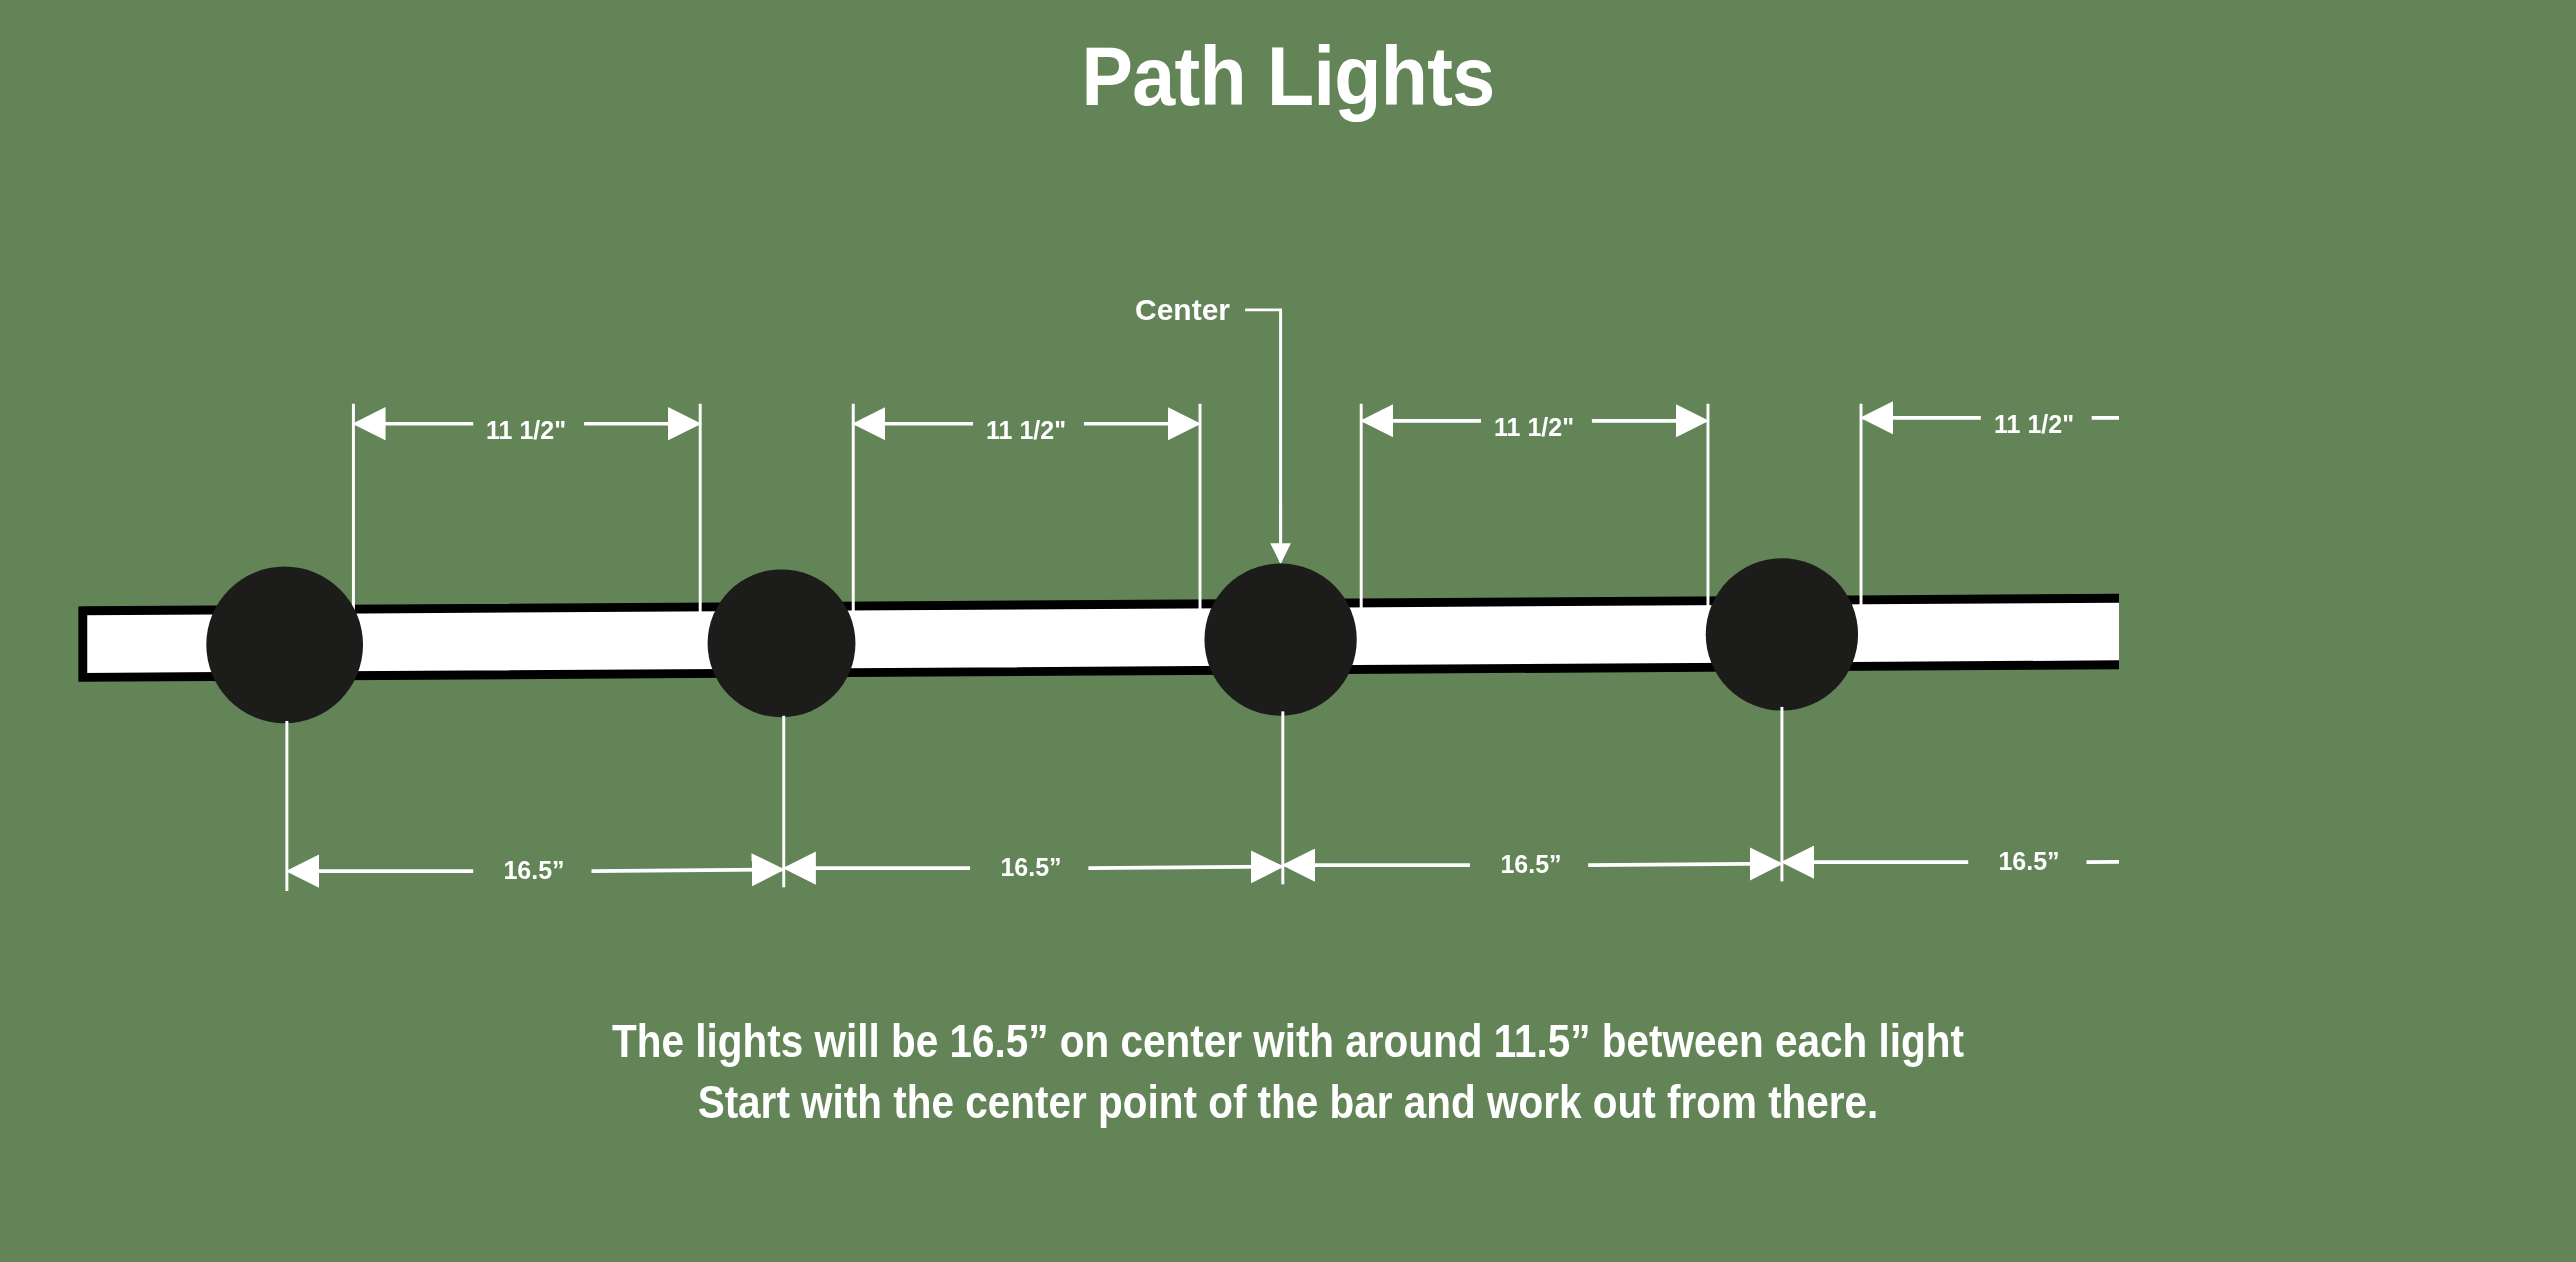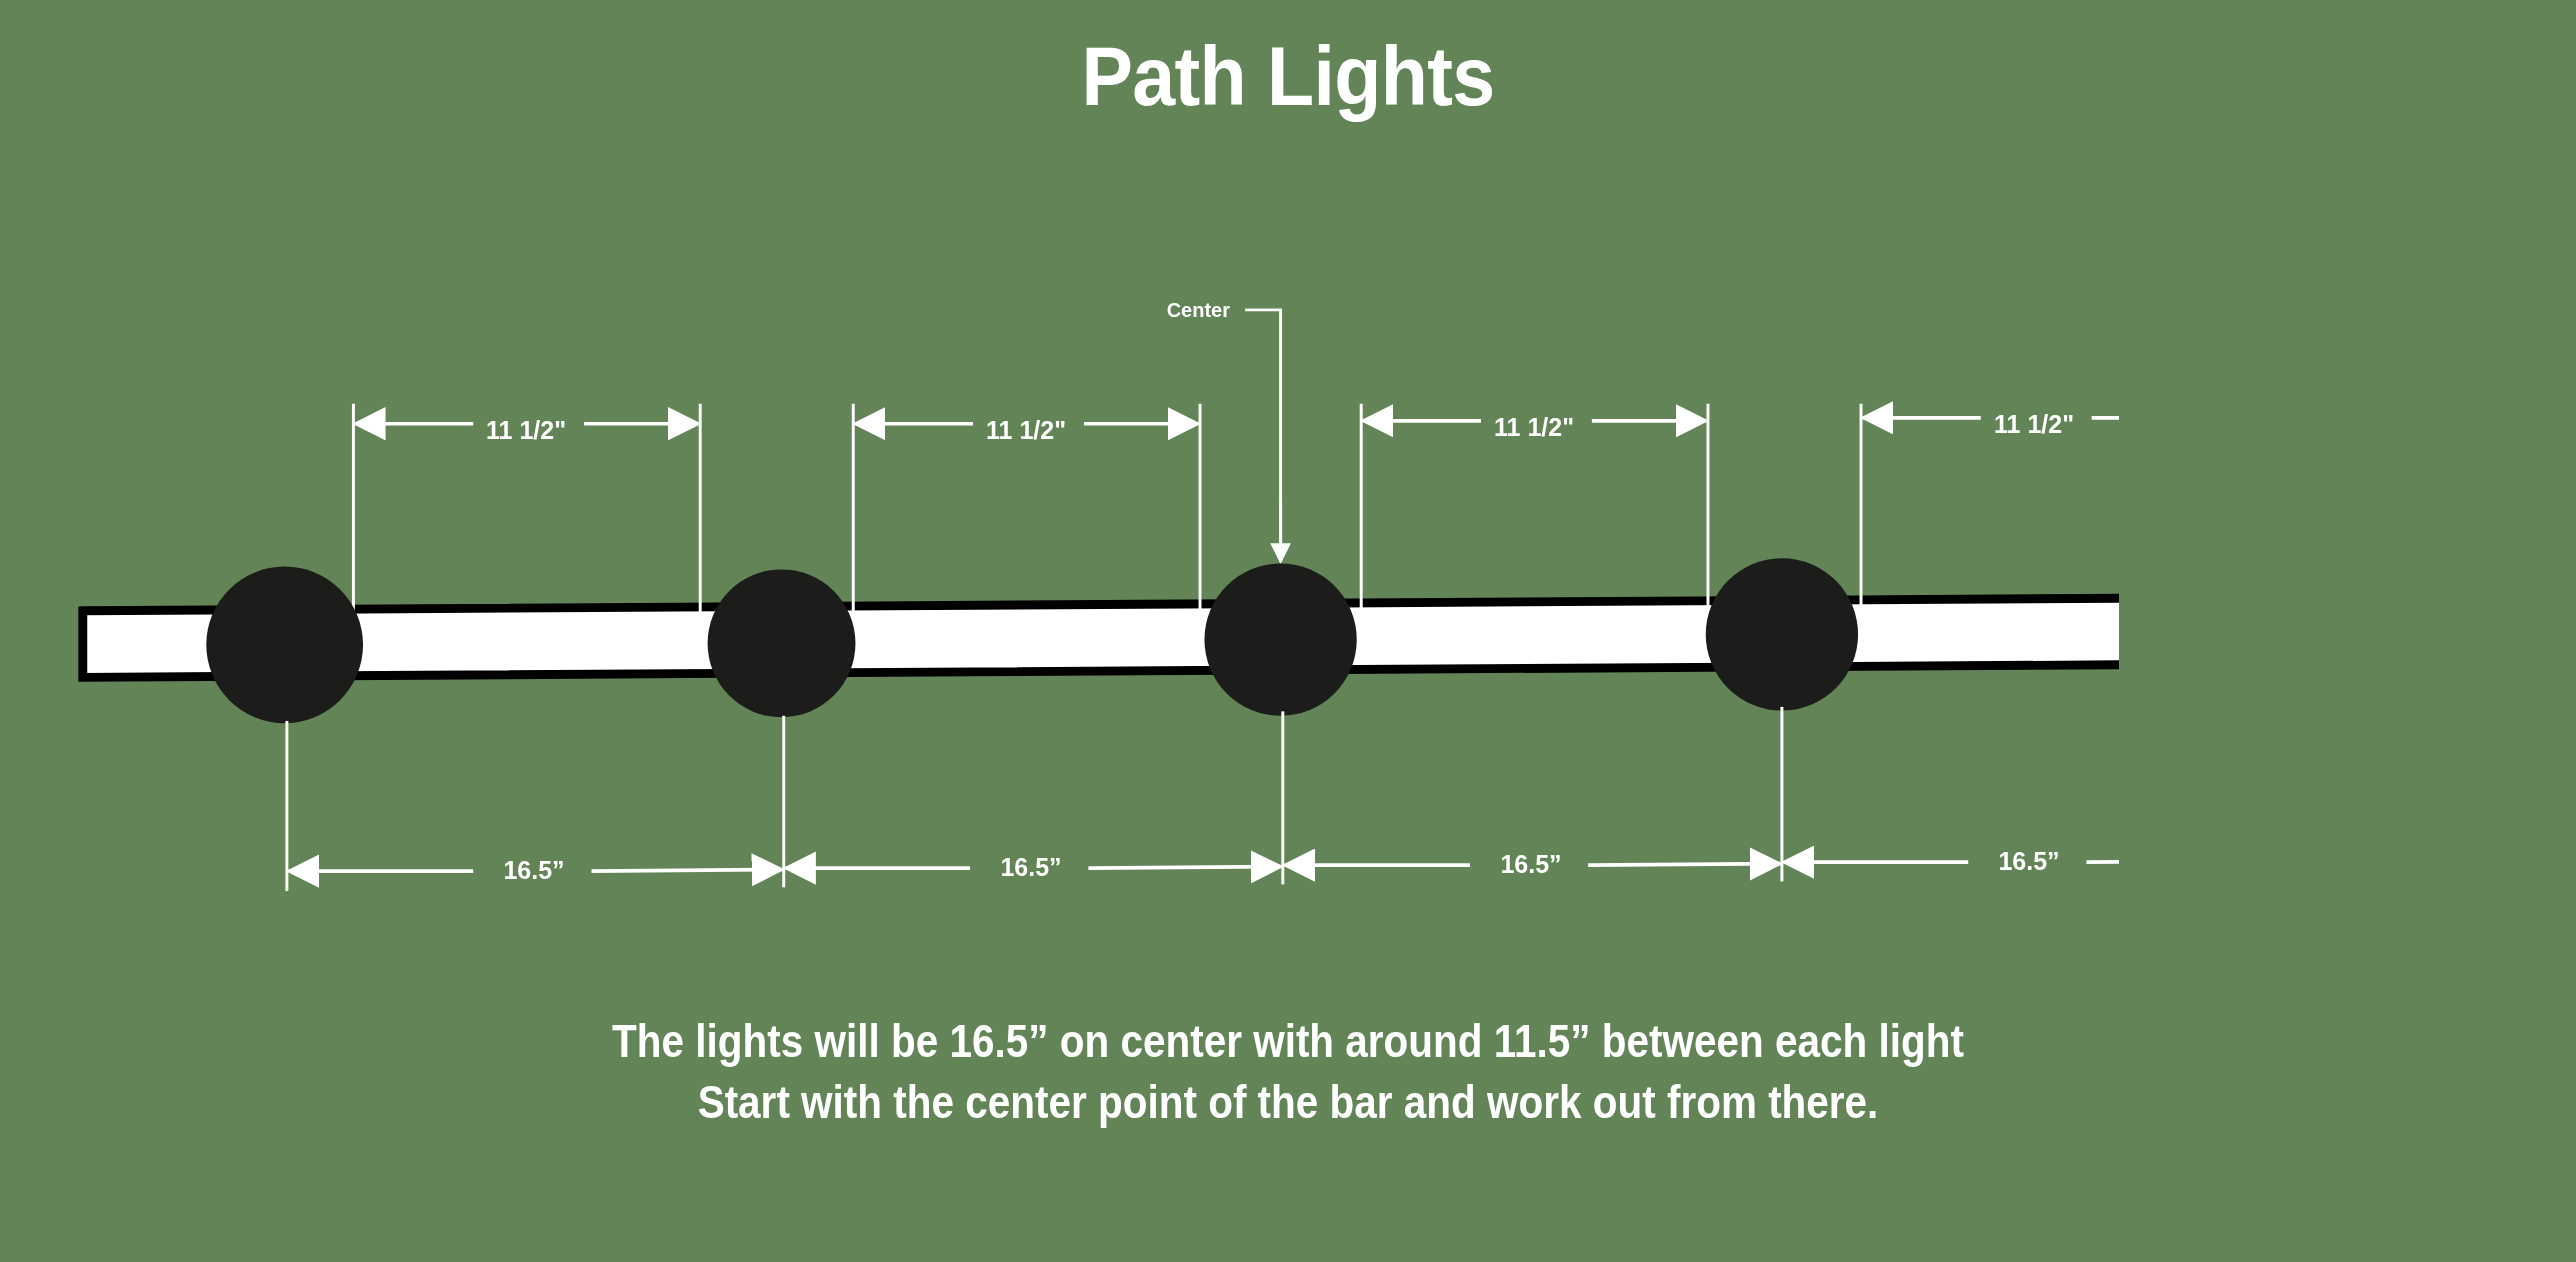--- a/index.html
+++ b/index.html
@@ -59,21 +59,21 @@
   .center-label {
     position: absolute;
     color: #ffffff;
     font-family: "Liberation Sans", sans-serif;
     font-weight: bold;
     white-space: nowrap;
     text-align: center;
     pointer-events: none;
   }
   .dim-label { font-size: 25px; transform: translate(-50%, -50%); }
-  .center-label { font-size: 20px; transform: translate(-100%, -50%); }
+  .center-label { font-size: 30px; transform: translate(-100%, -50%); }
 </style>
 </head>
 <body>
 
 <div id="page">
 
   <div class="title">Path Lights</div>
 
   <svg id="diagram-svg" viewBox="0 0 3484 1708">
     <defs>

